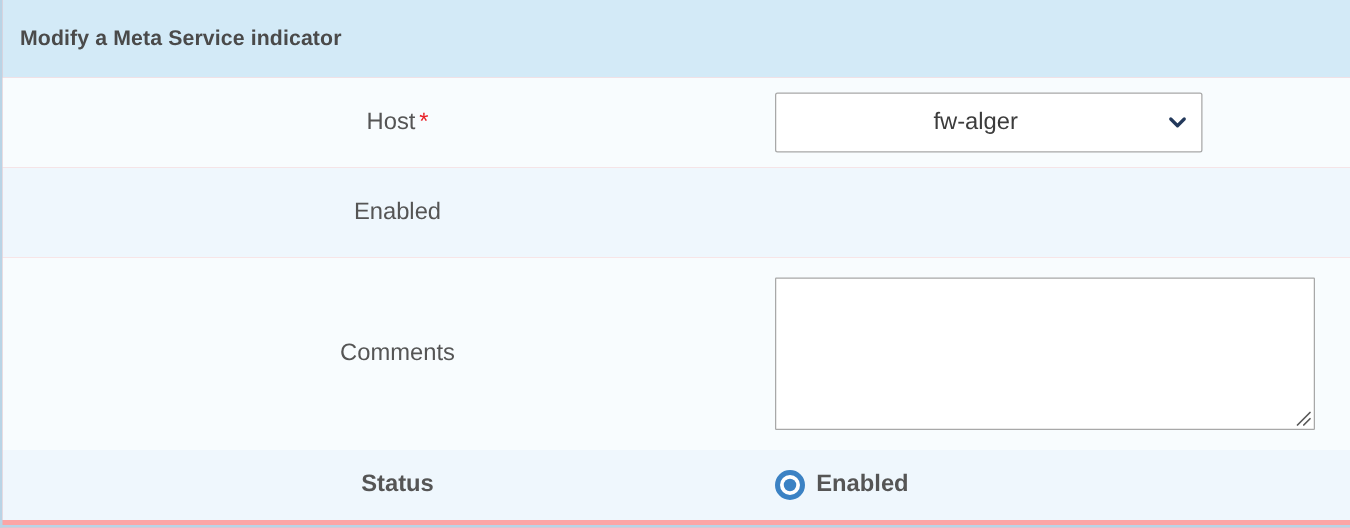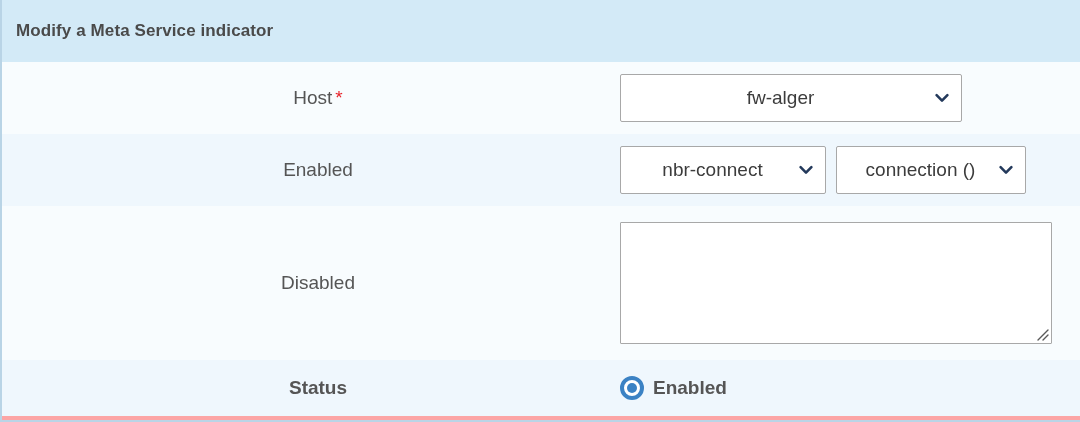--- a/index.html
+++ b/index.html
@@ -192,43 +192,25 @@
           </svg>
         </span>
       </div>
     </div>
   </div>
 
   <div class="form-row row-service row-alt-blue">
     <div class="field-label">
       <span>Enabled</span>
     </div>
-    <div class="field-control">
-      <div class="select-box select-svc-one">
-        <span class="select-value">nbr-connect</span>
-        <span class="chevron">
-          <svg width="18" height="18" viewBox="0 0 18 18">
-            <path d="M3.6 6.2 L9 11.6 L14.4 6.2" fill="none" stroke="#23395b" stroke-width="2.6" stroke-linecap="round" stroke-linejoin="round"></path>
-          </svg>
-        </span>
-      </div>
-      <div class="select-box select-svc-two">
-        <span class="select-value">connection ()</span>
-        <span class="chevron">
-          <svg width="18" height="18" viewBox="0 0 18 18">
-            <path d="M3.6 6.2 L9 11.6 L14.4 6.2" fill="none" stroke="#23395b" stroke-width="2.6" stroke-linecap="round" stroke-linejoin="round"></path>
-          </svg>
-        </span>
-      </div>
-    </div>
   </div>
 
   <div class="form-row row-comments row-alt-light">
     <div class="field-label">
-      <span>Disabled</span>
+      <span>Comments</span>
     </div>
     <div class="field-control">
       <div class="comments-area">
         <span class="resize-grip">
           <svg width="14" height="14" viewBox="0 0 14 14">
             <path d="M13 3 L3 13 M13 8 L8 13" stroke="#595959" stroke-width="1.4" stroke-linecap="round" fill="none"></path>
           </svg>
         </span>
       </div>
     </div>

